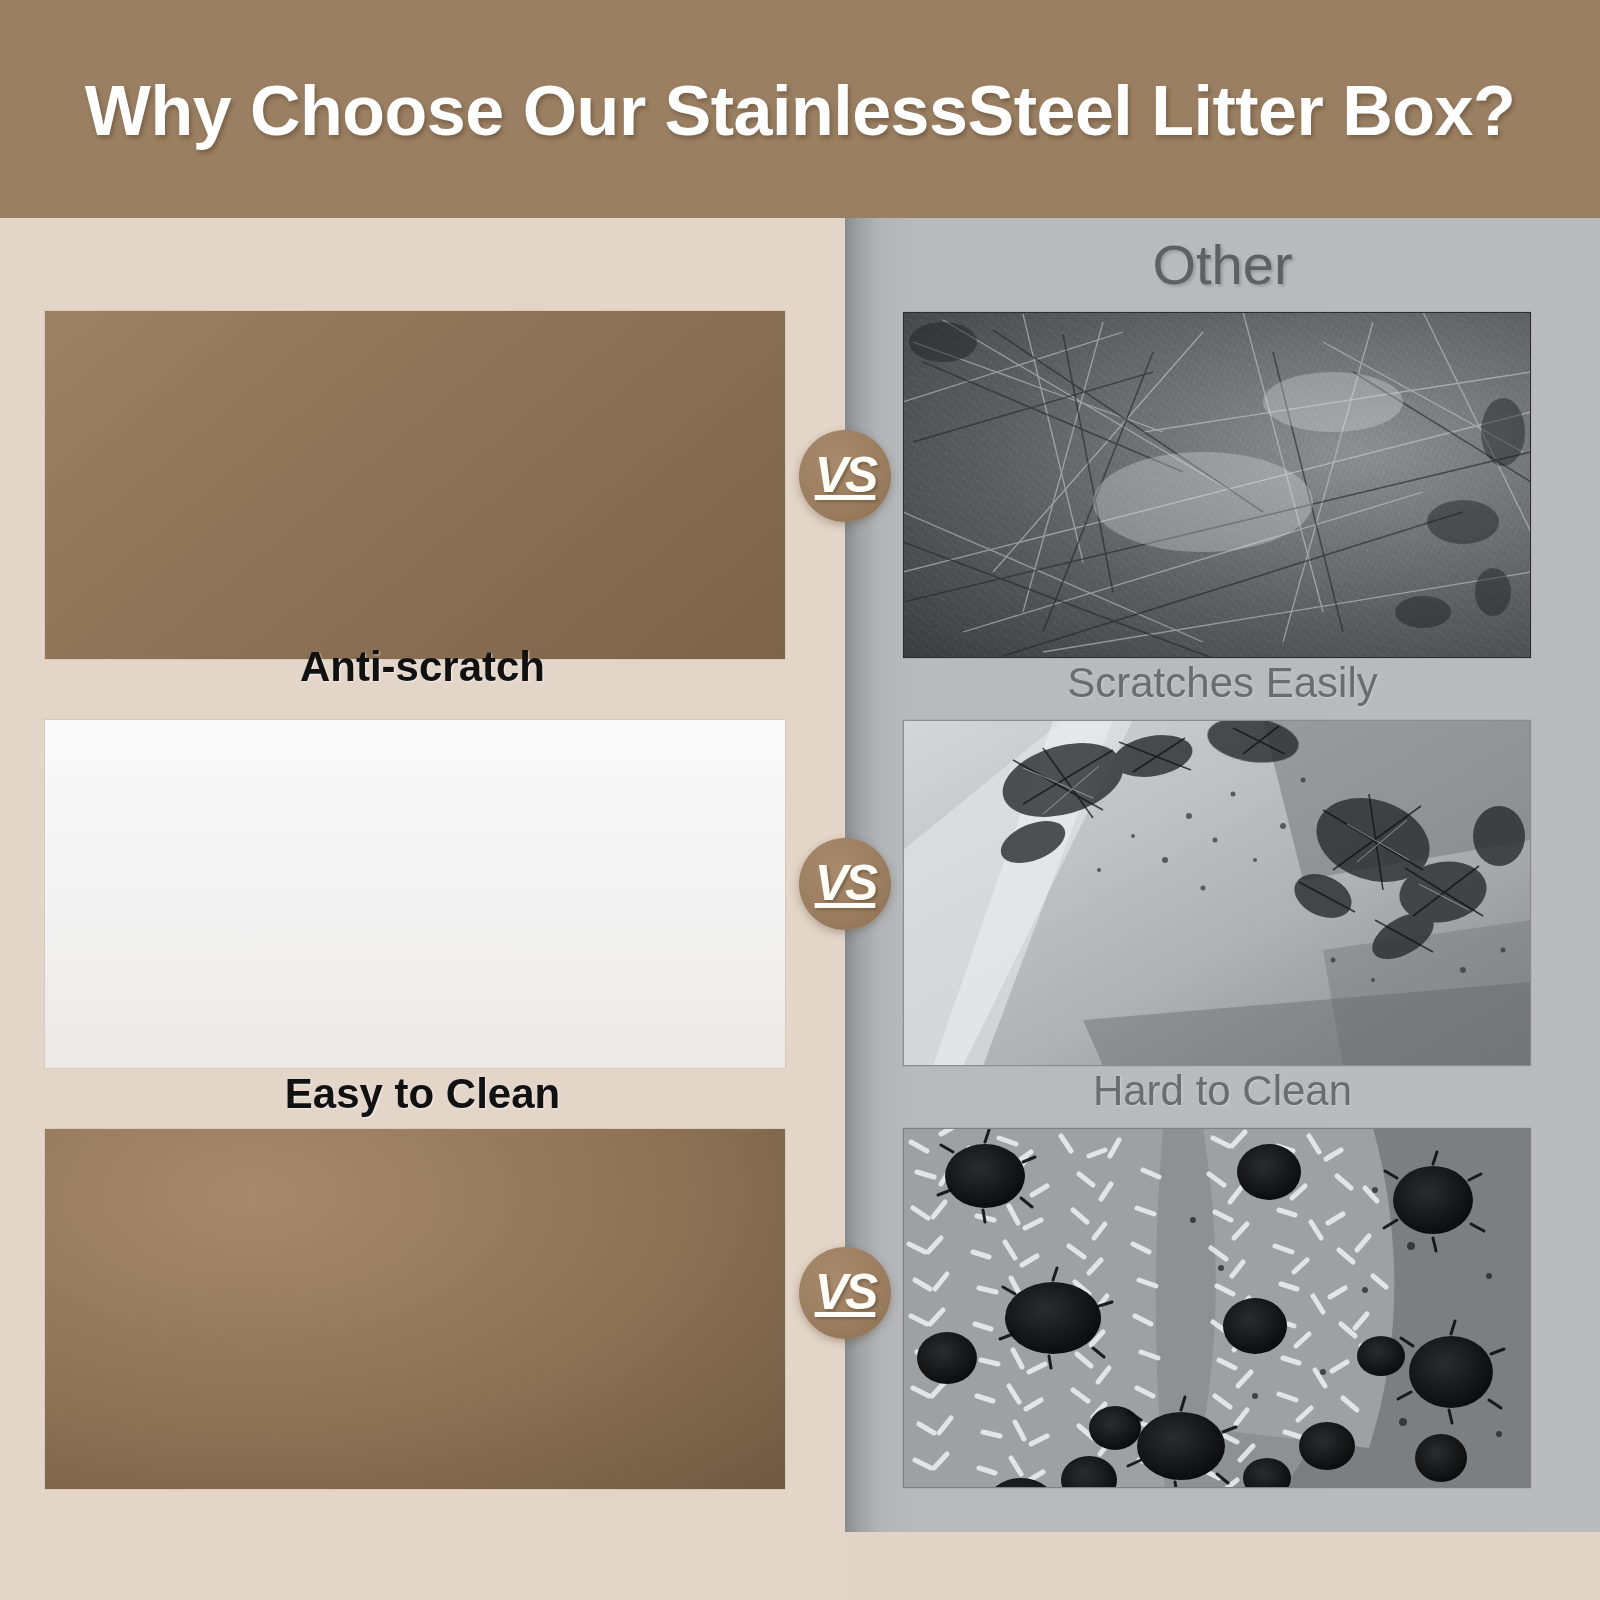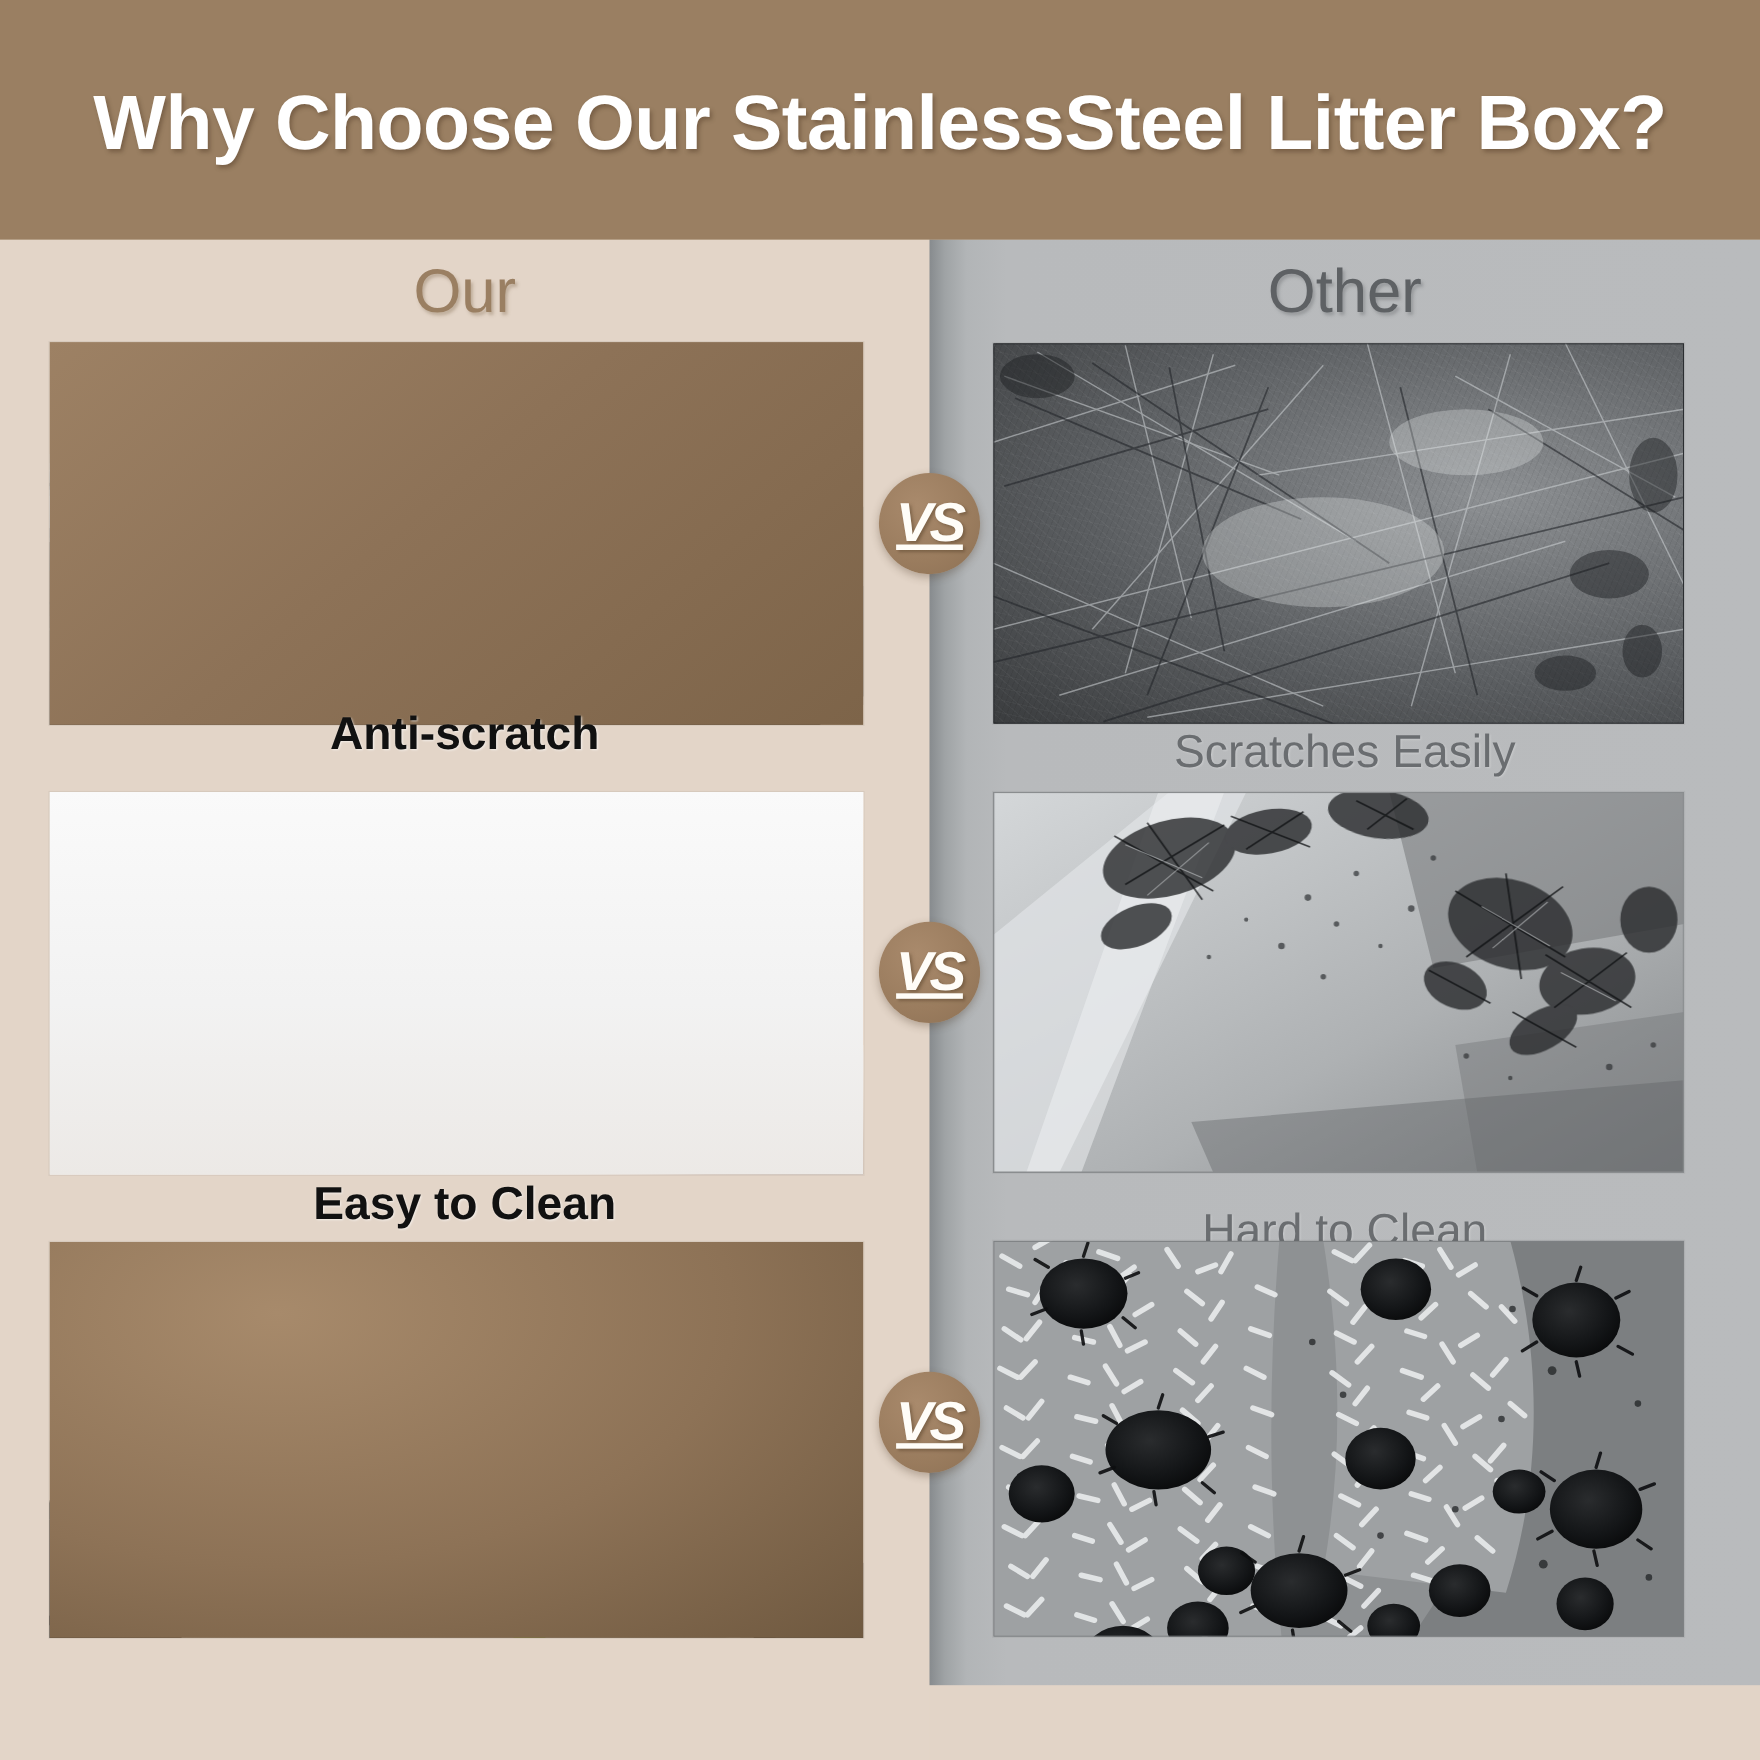--- a/index.html
+++ b/index.html
@@ -115,21 +115,20 @@
 <div class="page">
 
   <div class="header">
     <div class="line">Why Choose Our Stainless</div>
     <div class="line">Steel Litter Box?</div>
   </div>
 
   <div class="panels">
 
     <div class="panel-left">
-      <div class="col-title our">Our</div>
 
       <div class="cell-img" style="left:45px;top:93px;width:740px;height:348px;">
         <div class="art">
           <div class="pan-bg"></div>
           <svg width="740" height="348" viewBox="0 0 740 348">
             <defs>
               <linearGradient id="steelOut" x1="0" y1="0" x2="0" y2="1">
                 <stop offset="0%" stop-color="#e9ecee"></stop>
                 <stop offset="18%" stop-color="#b9bfc3"></stop>
                 <stop offset="42%" stop-color="#6e7478"></stop>
@@ -523,21 +522,21 @@
                 <circle cx="600" cy="230" r="2.5"></circle>
               <circle cx="470" cy="260" r="2"></circle>
                 <circle cx="430" cy="240" r="2.5"></circle>
             </g>
 
             <path d="M180,300 L628,262 L628,346 L200,346 Z" fill="#5f6163" opacity=".4"></path>
             <rect x="0" y="0" width="628" height="346" fill="none" stroke="#8a8d8f" stroke-width="2"></rect>
           </svg>
         </div>
       </div>
-      <div class="cell-label bad" style="left:0;top:848px;margin-top:28px;">Hard to Clean</div>
+      <div class="cell-label bad" style="left:0;top:848px;">Hard to Clean</div>
 
       <div class="cell-img" style="left:58px;top:910px;width:628px;height:360px;">
         <div class="art">
           <div class="litter-bg"></div>
           <svg width="628" height="360" viewBox="0 0 628 360" style="position:absolute;inset:0;">
             <defs>
               <radialGradient id="clump" cx="0.42" cy="0.38" r="0.65">
                 <stop offset="0%" stop-color="#2a2c2e"></stop>
                 <stop offset="70%" stop-color="#131517"></stop>
                 <stop offset="100%" stop-color="#0a0b0c"></stop>

